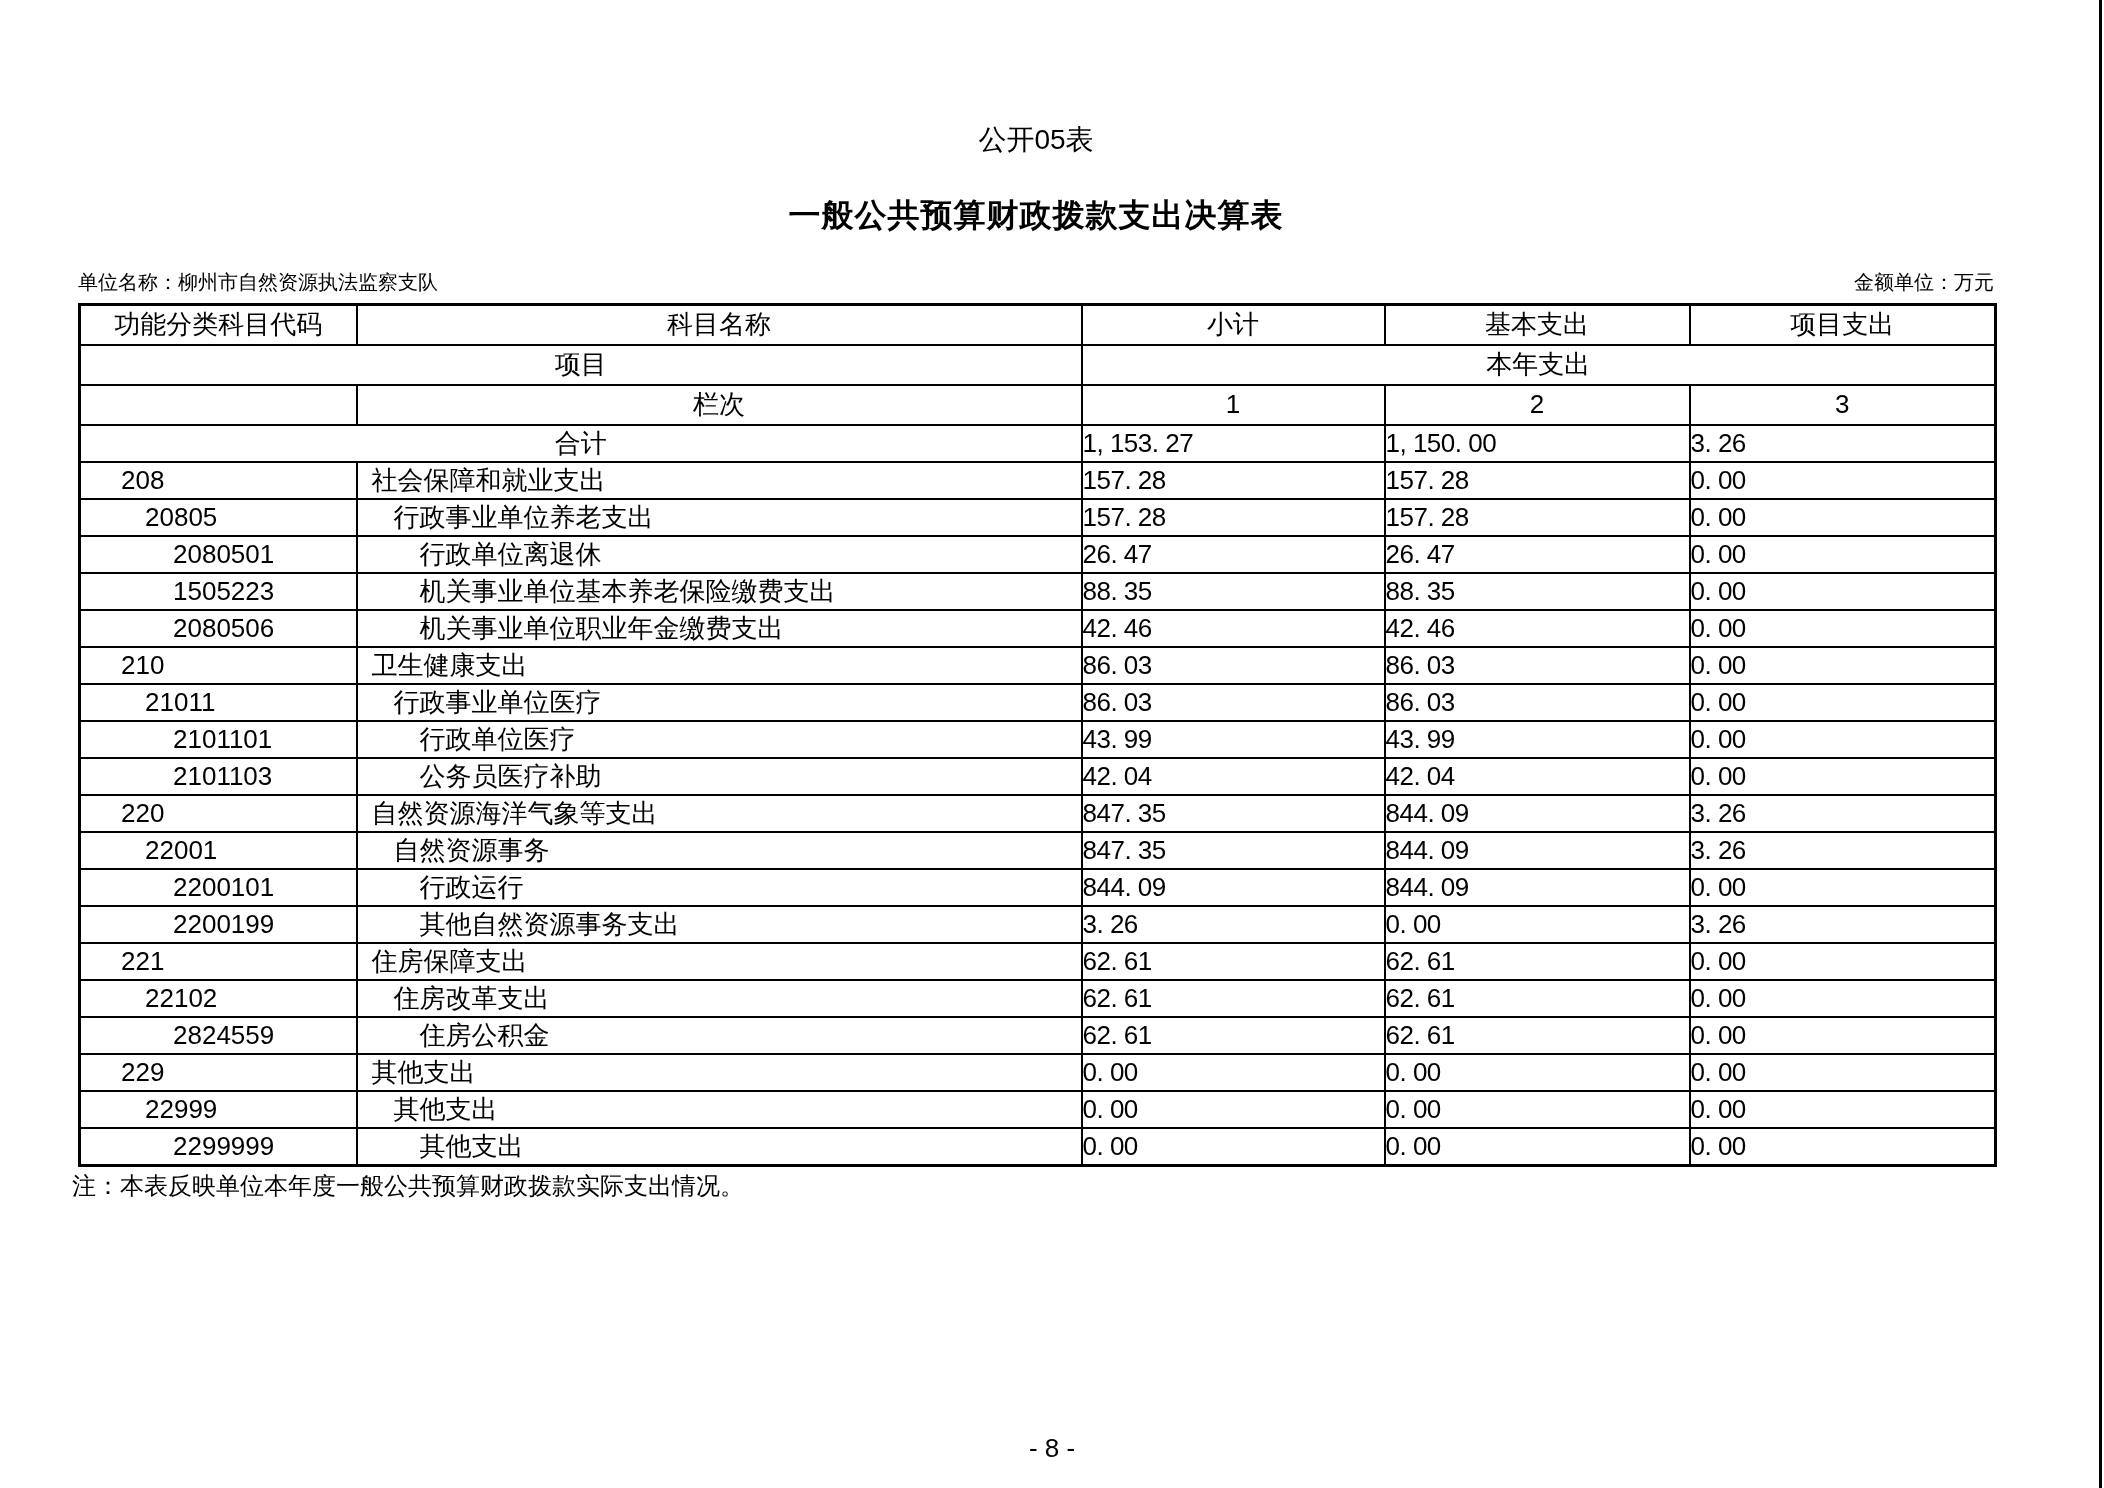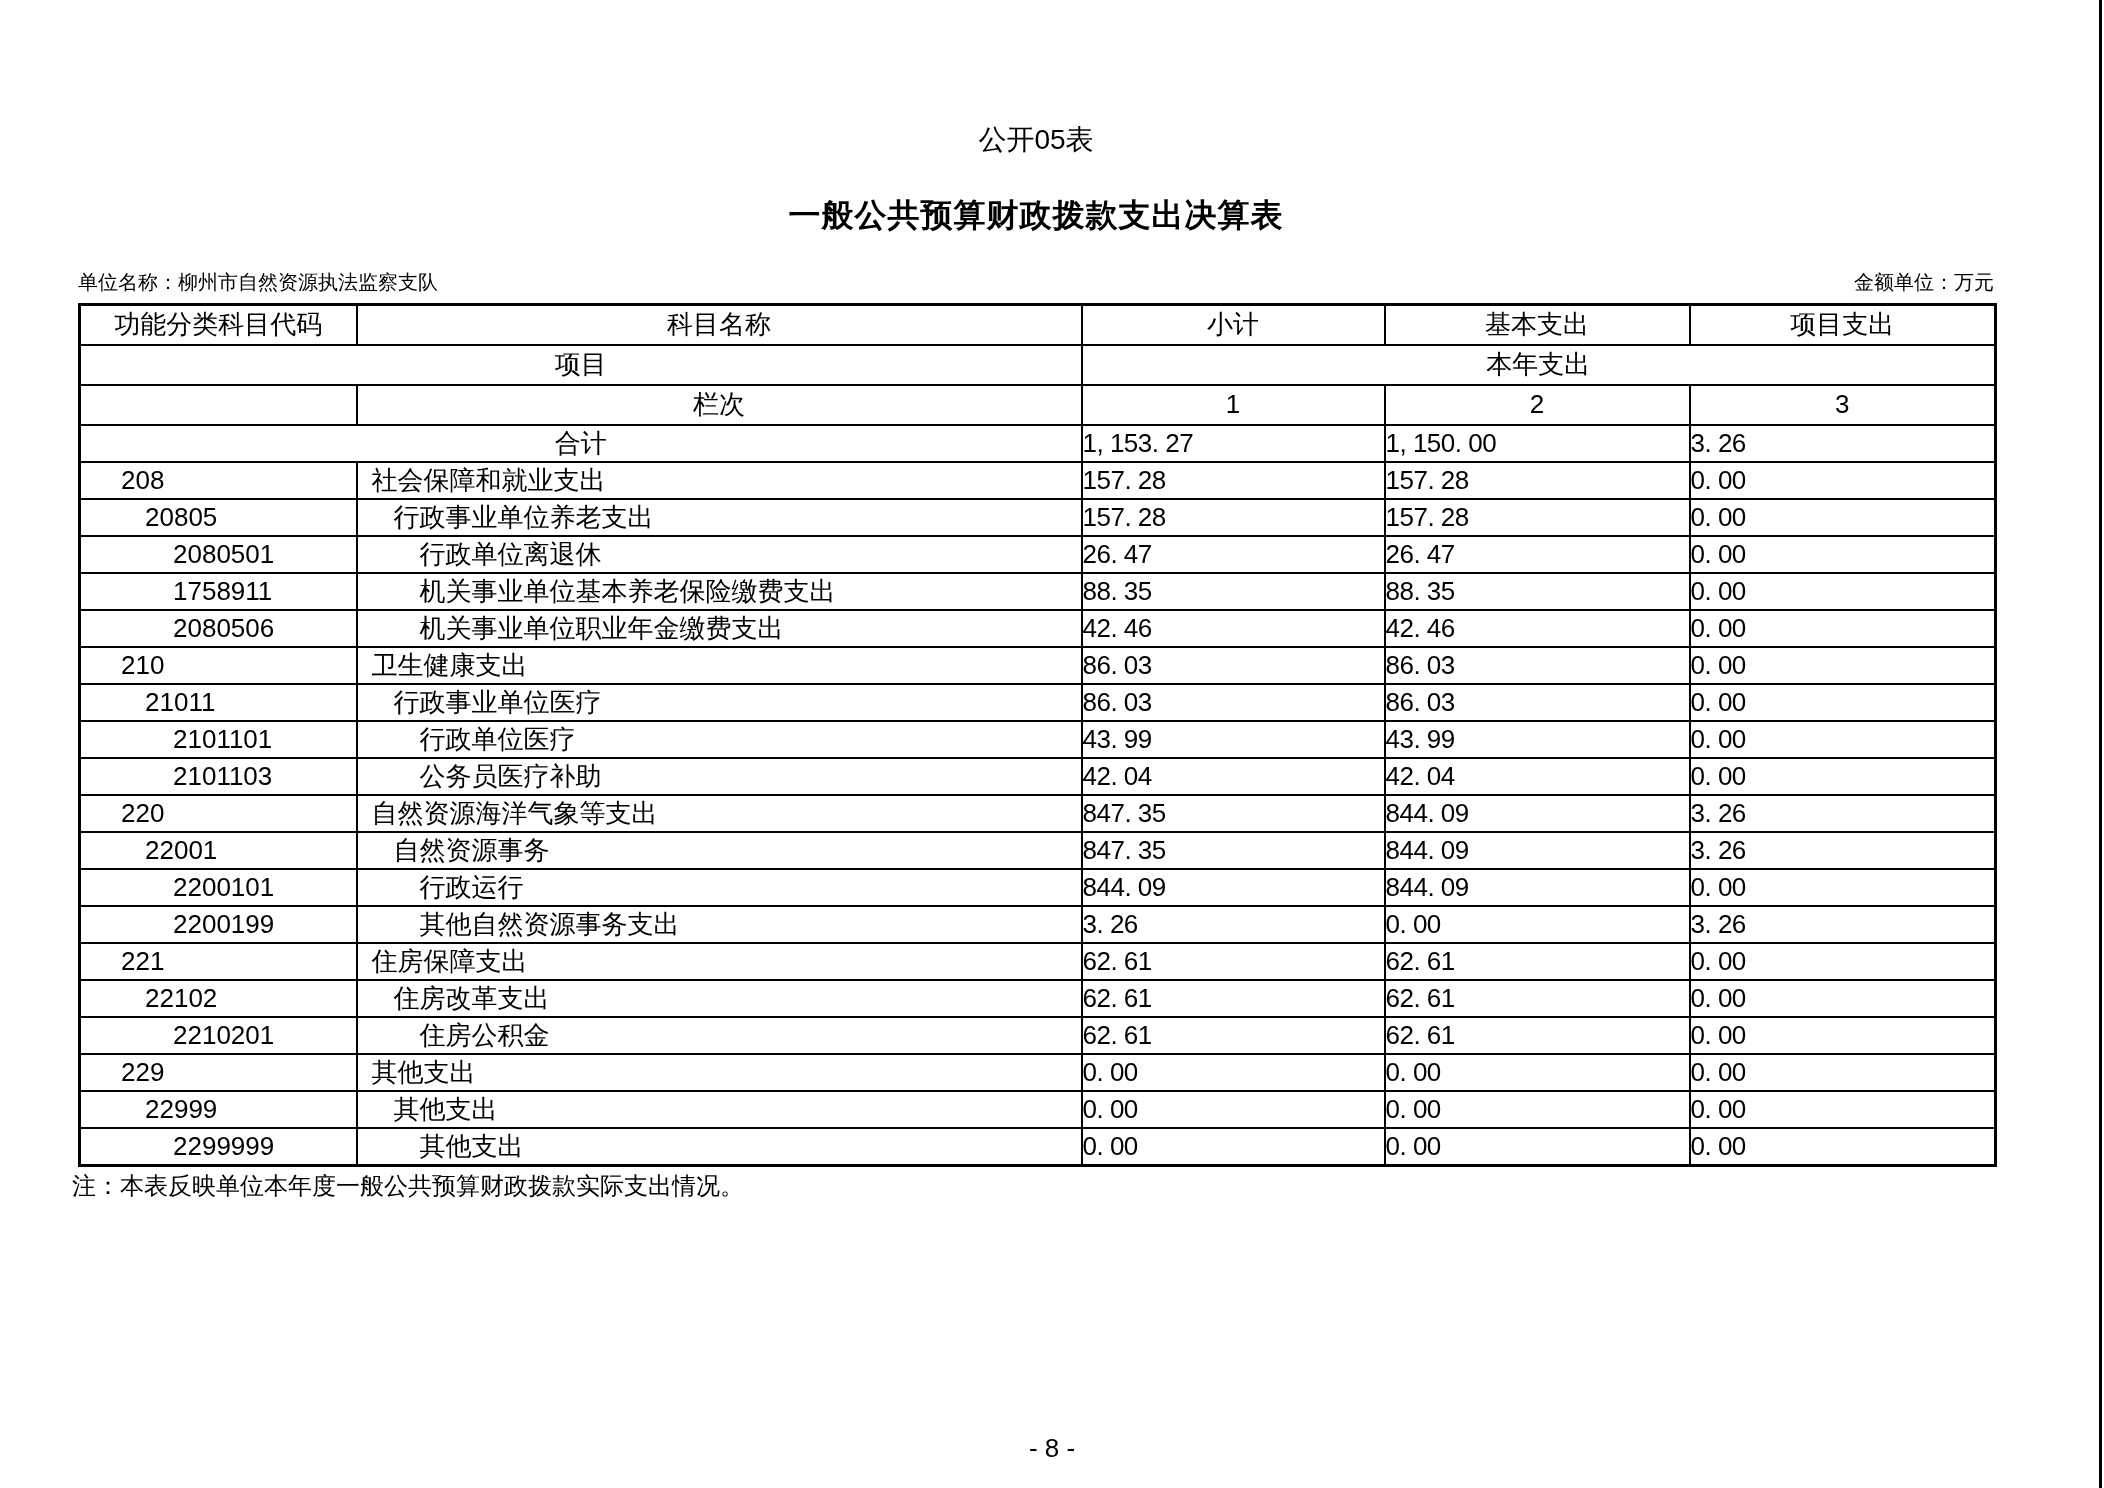--- a/index.html
+++ b/index.html
@@ -124,21 +124,21 @@
           <td class="num">0. 00</td>
         </tr>
         <tr>
           <td class="code lv3">2080501</td>
           <td class="name lv3">行政单位离退休</td>
           <td class="num">26. 47</td>
           <td class="num">26. 47</td>
           <td class="num">0. 00</td>
         </tr>
         <tr>
-          <td class="code lv3">1758911</td>
+          <td class="code lv3">1505223</td>
           <td class="name lv3">机关事业单位基本养老保险缴费支出</td>
           <td class="num">88. 35</td>
           <td class="num">88. 35</td>
           <td class="num">0. 00</td>
         </tr>
         <tr>
           <td class="code lv3">2080506</td>
           <td class="name lv3">机关事业单位职业年金缴费支出</td>
           <td class="num">42. 46</td>
           <td class="num">42. 46</td>
@@ -208,21 +208,21 @@
           <td class="num">0. 00</td>
         </tr>
         <tr>
           <td class="code lv2">22102</td>
           <td class="name lv2">住房改革支出</td>
           <td class="num">62. 61</td>
           <td class="num">62. 61</td>
           <td class="num">0. 00</td>
         </tr>
         <tr>
-          <td class="code lv3">2210201</td>
+          <td class="code lv3">2824559</td>
           <td class="name lv3">住房公积金</td>
           <td class="num">62. 61</td>
           <td class="num">62. 61</td>
           <td class="num">0. 00</td>
         </tr>
         <tr>
           <td class="code lv1">229</td>
           <td class="name lv1">其他支出</td>
           <td class="num">0. 00</td>
           <td class="num">0. 00</td>

